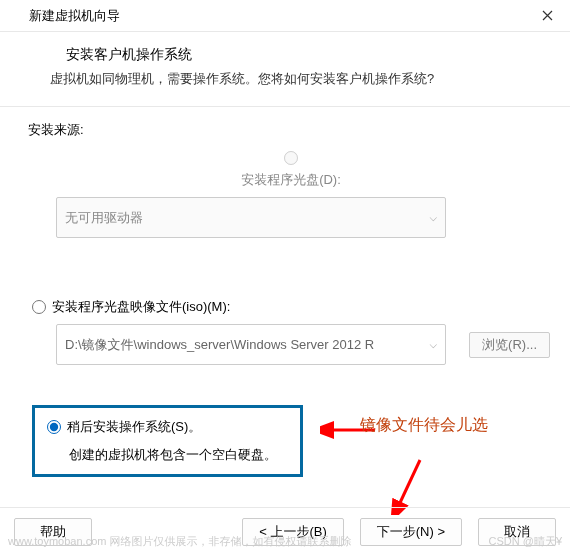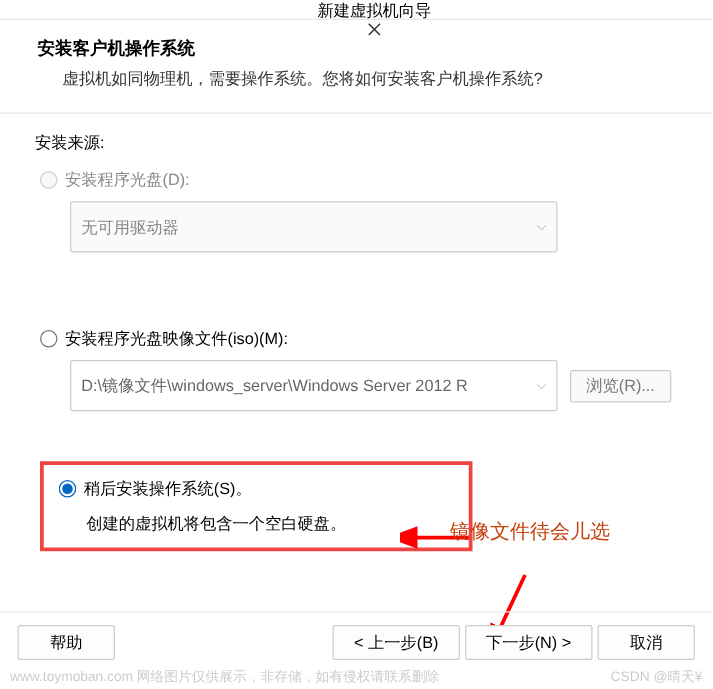--- a/index.html
+++ b/index.html
@@ -12,107 +12,106 @@
     height: 551px;
     position: relative;
     overflow: hidden;
     color: #000;
   }
   .titlebar {
     display: flex;
     justify-content: space-between;
     align-items: center;
     padding-left: 29px;
-    height: 16px;
+    height: 32px;
     border-bottom: 1px solid #e8e8e8;
-    flex-direction: column;
   }
   .title { font-size: 13px; }
   .close-btn {
     width: 46px;
     height: 32px;
     display: flex;
     align-items: center;
     justify-content: center;
     font-size: 14px;
     color: #333;
   }
   .header {
     padding: 14px 20px 18px 30px;
     border-bottom: 1px solid #e8e8e8;
     background: #fff;
   }
-  .header-title { font-weight: bold; font-size: 14px; margin-bottom: 6px; }
+  .header-title { font-weight: normal; font-size: 14px; margin-bottom: 6px; margin-left: 36px; }
   .header-sub { margin-left: 20px; font-size: 13px; color: #333; }
   .content {
     padding: 14px 20px 10px 28px;
   }
   .section-label { margin-bottom: 12px; }
   .radio-group { margin-left: 4px; }
   .radio-row {
     display: flex;
     align-items: center;
     gap: 6px;
     margin-bottom: 8px;
   }
-  .radio-row.disabled { color: #888; }
+  .radio-row.disabled { color: #888; flex-direction: column; }
   input[type=radio] { width: 14px; height: 14px; margin: 0; }
   .select-box {
     margin-left: 24px;
     width: 390px;
     height: 41px;
     border: 1px solid #ccc;
     border-radius: 2px;
     padding: 0 8px;
     display: flex;
     align-items: center;
     justify-content: space-between;
     color: #888;
     background: #fafafa;
   }
   .select-box.light { background: #fff; color: #666; }
   .chev { font-size: 10px; color: #aaa; }
   .gap-large { height: 60px; }
-  .iso-row { display: flex; align-items: center; gap: 10px; }
+  .iso-row { display: flex; align-items: center; gap: 10px; justify-content: space-between; }
   .browse-btn {
     border: 1px solid #ccc;
     background: #f9f9f9;
     padding: 3px 12px;
     border-radius: 2px;
     color: #777;
     font-size: 13px;
   }
   .highlight-box {
-    border: 3px solid #ef4444;
+    border: 3px solid #0369a1;
     padding: 10px 12px;
     margin-top: 40px;
-    width: 346px;
+    width: 271px;
     position: relative;
   }
   .highlight-box .sub {
     margin-left: 22px;
     margin-top: 10px;
     font-size: 13px;
   }
   .annotation {
     position: absolute;
     left: 360px;
     top: 415px;
     color: #c2410c;
     font-size: 16px;
     font-weight: 500;
   }
   .footer {
     position: absolute;
-    bottom: 23px;
+    bottom: 5px;
     left: 0;
     right: 0;
     display: flex;
     padding: 0 14px;
-    gap: 4px;
+    gap: 16px;
     border-top: 1px solid #e8e8e8;
     padding-top: 10px;
   }
   .footer .spacer { flex: 1; }
   .btn {
     border: 1px solid #ccc;
     background: #fdfdfd;
     padding: 4px 16px;
     border-radius: 2px;
     font-size: 13px;

